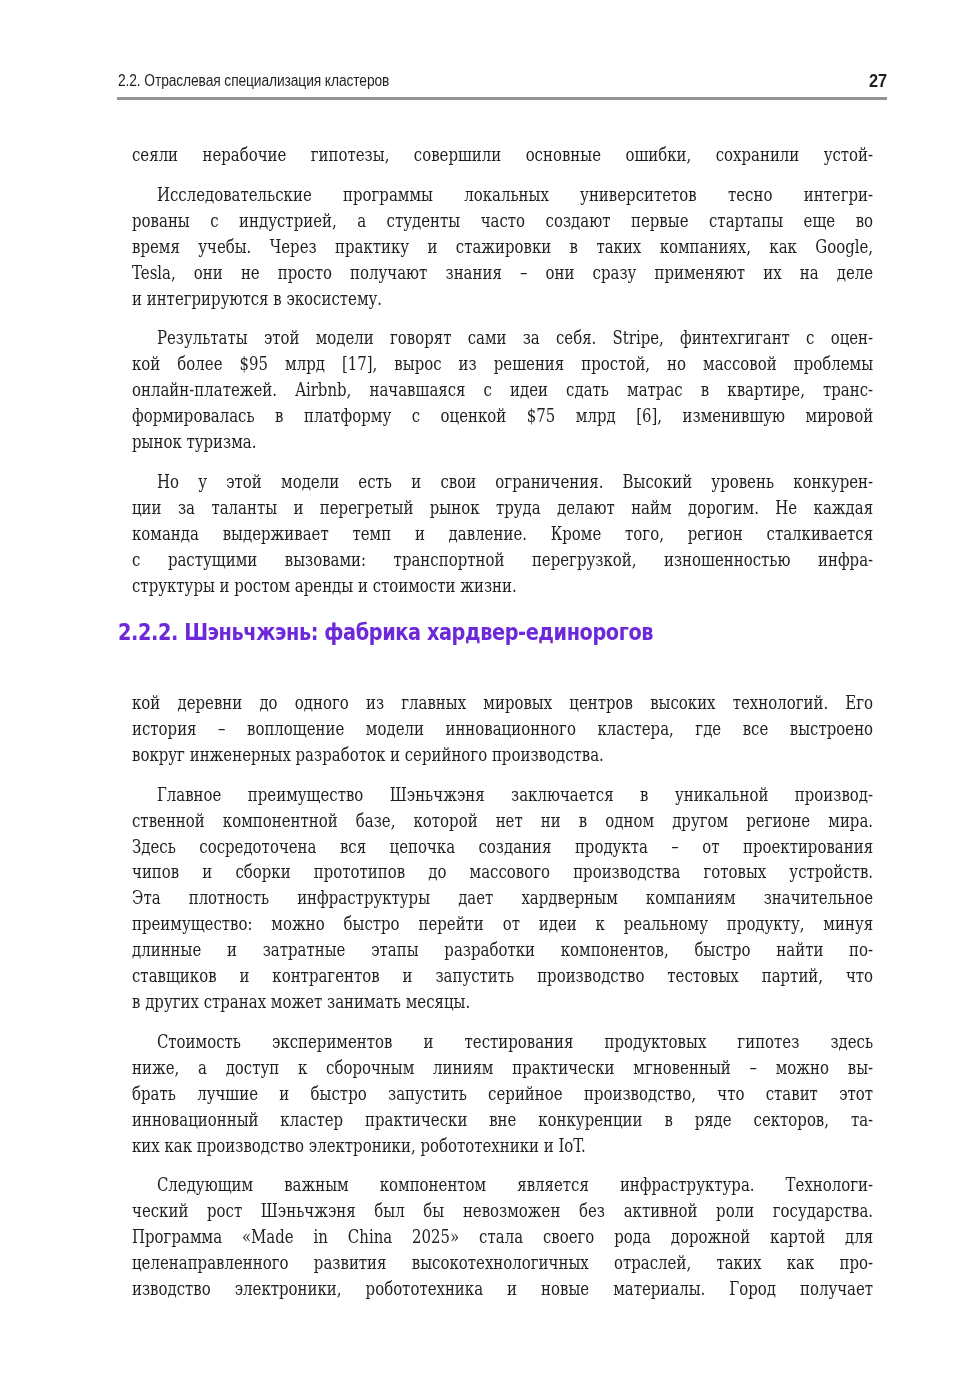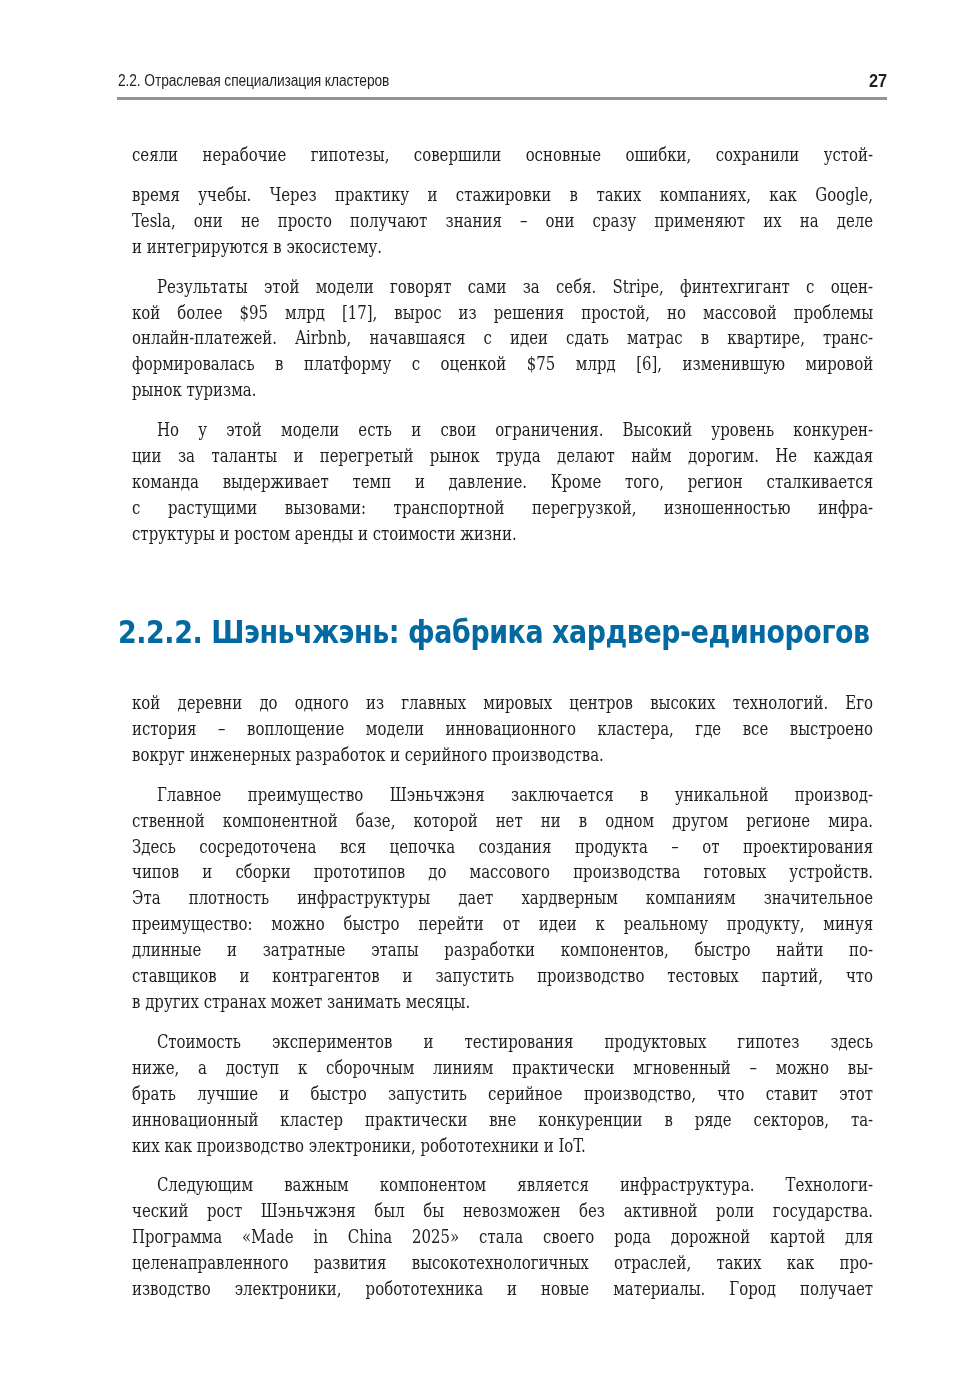--- a/index.html
+++ b/index.html
@@ -21,41 +21,43 @@
   .body-text p {
     margin: 14px; text-align: justify; text-align-last: left;
     transform-origin: left top;
   }
   .line { display: block; white-space: nowrap; text-align: justify; text-align-last: justify; }
   .line.last { text-align-last: left; }
   .cond { display: inline-block; transform: scaleX(0.83); transform-origin: left center; width: 120.5%; }
 
   .heading {
     position: absolute; left: 118px; top: 611px; width: 769px;
-    font-family: "DejaVu Sans", sans-serif; font-weight: bold; color: #0369a1;
-    font-size: 32px; line-height: 42px; letter-spacing: -0.5px;
+    font-family: "DejaVu Sans", sans-serif; font-weight: bold; color: #6d28d9;
+    font-size: 23px; line-height: 42px; letter-spacing: -0.5px;
   }
   .heading span { display: inline-block; transform: scaleX(0.84); transform-origin: left center; white-space: nowrap; }
 </style>
 </head>
 <body>
 
 <div class="page">
 
   <div class="running-header">
     <span class="section">2.2. Отраслевая специализация кластеров</span>
     <span class="pnum">27</span>
   </div>
   <div class="header-rule"></div>
 
   <div class="body-text" id="top-body" style="top:128px;">
       <p>
         <span class="line"><span class="cond" style="text-align: justify; text-align-last: justify; box-sizing: border-box;">сеяли нерабочие гипотезы, совершили основные ошибки, сохранили устой-</span></span>
       </p>
       <p>
+        <span class="line"><span class="cond" style="text-align: justify; text-align-last: justify; padding-left: 30px; box-sizing: border-box;">Исследовательские программы локальных университетов тесно интегри-</span></span>
+        <span class="line"><span class="cond" style="text-align: justify; text-align-last: justify; box-sizing: border-box;">рованы с индустрией, а студенты часто создают первые стартапы еще во</span></span>
         <span class="line"><span class="cond" style="text-align: justify; text-align-last: justify; box-sizing: border-box;">время учебы. Через практику и стажировки в таких компаниях, как Google,</span></span>
         <span class="line"><span class="cond" style="text-align: justify; text-align-last: justify; box-sizing: border-box;">Tesla, они не просто получают знания – они сразу применяют их на деле</span></span>
         <span class="line last"><span class="cond" style="text-align: left; text-align-last: left; box-sizing: border-box;">и интегрируются в экосистему.</span></span>
       </p>
       <p>
         <span class="line"><span class="cond" style="text-align: justify; text-align-last: justify; padding-left: 30px; box-sizing: border-box;">Результаты этой модели говорят сами за себя. Stripe, финтехгигант с оцен-</span></span>
         <span class="line"><span class="cond" style="text-align: justify; text-align-last: justify; box-sizing: border-box;">кой более $95 млрд [17], вырос из решения простой, но массовой проблемы</span></span>
         <span class="line"><span class="cond" style="text-align: justify; text-align-last: justify; box-sizing: border-box;">онлайн-платежей. Airbnb, начавшаяся с идеи сдать матрас в квартире, транс-</span></span>
         <span class="line"><span class="cond" style="text-align: justify; text-align-last: justify; box-sizing: border-box;">формировалась в платформу с оценкой $75 млрд [6], изменившую мировой</span></span>
         <span class="line last"><span class="cond" style="text-align: left; text-align-last: left; box-sizing: border-box;">рынок туризма.</span></span>

